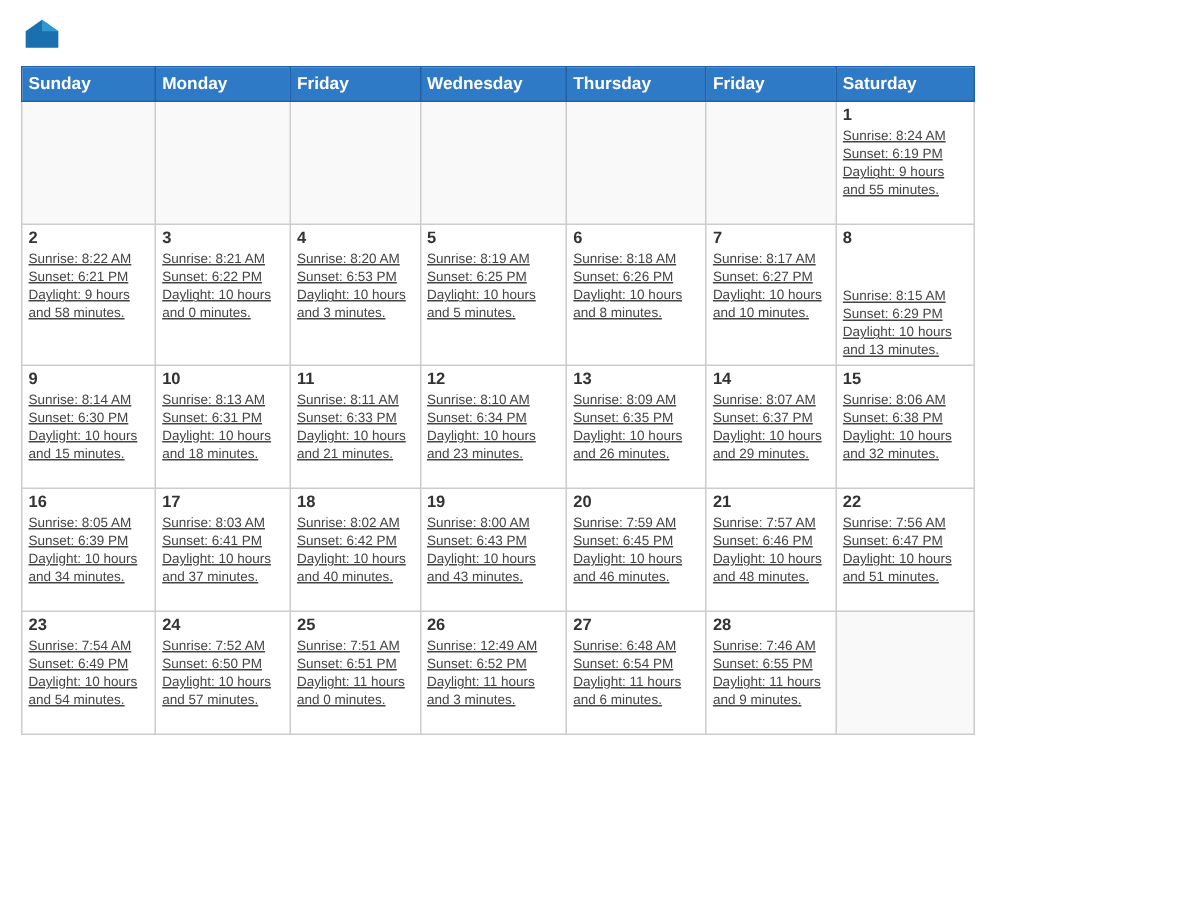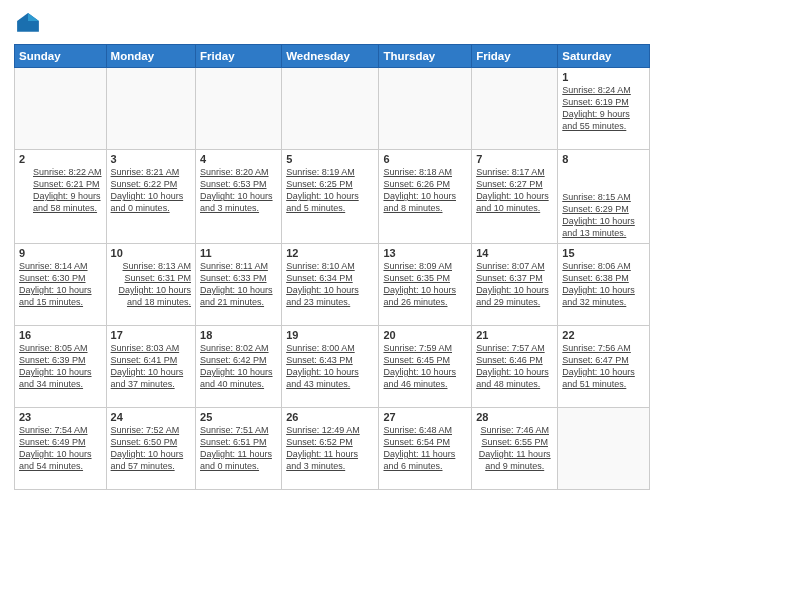--- a/index.html
+++ b/index.html
@@ -137,21 +137,21 @@
           <td>
             <span class="day-num">1</span>
             <div class="day-info" style="white-space: pre-line;">Sunrise: 8:24 AM
 Sunset: 6:19 PM
 Daylight: 9 hours and 55 minutes.</div>
           </td>
         </tr>
         <tr>
           <td>
             <span class="day-num">2</span>
-            <div class="day-info" style="white-space: pre-line; margin-left: 14px;">Sunrise: 8:22 AM
+            <div class="day-info" style="white-space: pre-line;">Sunrise: 8:22 AM
 Sunset: 6:21 PM
 Daylight: 9 hours and 58 minutes.</div>
           </td>
           <td>
             <span class="day-num">3</span>
             <div class="day-info" style="white-space: pre-line;">Sunrise: 8:21 AM
 Sunset: 6:22 PM
 Daylight: 10 hours and 0 minutes.</div>
           </td>
           <td>
@@ -187,21 +187,21 @@
         </tr>
         <tr>
           <td>
             <span class="day-num">9</span>
             <div class="day-info" style="white-space: pre-line;">Sunrise: 8:14 AM
 Sunset: 6:30 PM
 Daylight: 10 hours and 15 minutes.</div>
           </td>
           <td>
             <span class="day-num">10</span>
-            <div class="day-info" style="white-space: pre-line; text-align: right;">Sunrise: 8:13 AM
+            <div class="day-info" style="white-space: pre-line;">Sunrise: 8:13 AM
 Sunset: 6:31 PM
 Daylight: 10 hours and 18 minutes.</div>
           </td>
           <td>
             <span class="day-num">11</span>
             <div class="day-info" style="white-space: pre-line;">Sunrise: 8:11 AM
 Sunset: 6:33 PM
 Daylight: 10 hours and 21 minutes.</div>
           </td>
           <td>
@@ -299,21 +299,21 @@
 Daylight: 11 hours and 3 minutes.</div>
           </td>
           <td>
             <span class="day-num">27</span>
             <div class="day-info" style="white-space: pre-line;">Sunrise: 6:48 AM
 Sunset: 6:54 PM
 Daylight: 11 hours and 6 minutes.</div>
           </td>
           <td>
             <span class="day-num">28</span>
-            <div class="day-info" style="white-space: pre-line; text-align: center;">Sunrise: 7:46 AM
+            <div class="day-info" style="white-space: pre-line;">Sunrise: 7:46 AM
 Sunset: 6:55 PM
 Daylight: 11 hours and 9 minutes.</div>
           </td>
           <td class="empty"></td>
         </tr>
       </tbody>
   </table>
 </div>
 
 </body></html>

